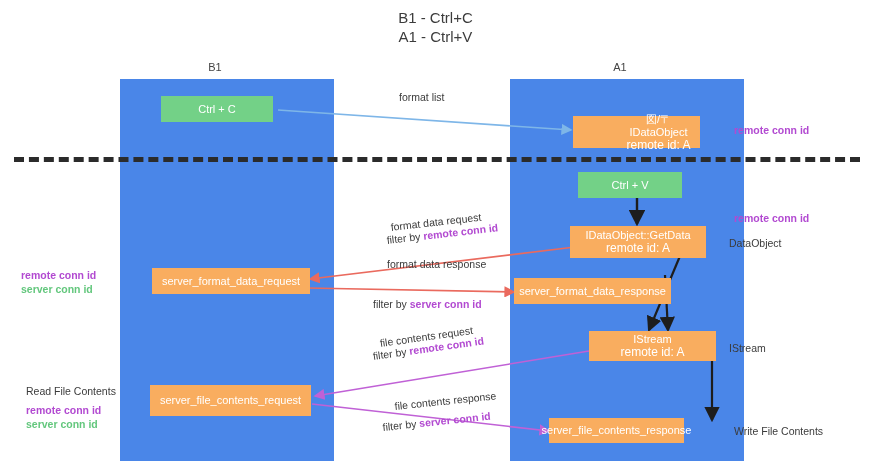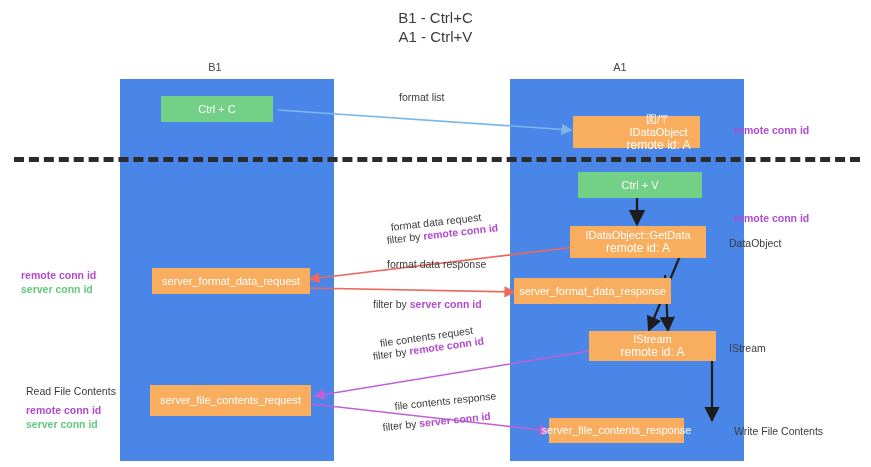--- a/index.html
+++ b/index.html
@@ -147,21 +147,21 @@
 
   <div class="node green" style="left:161px; top:96px; width:112px; height:26px;">
     <div>Ctrl + C</div>
   </div>
 
   <div class="node orange" style="left:573px; top:116px; width:127px; height:32px;padding-left:44px;">
     <div>図/〒IDataObject</div>
     <div class="l2">remote id: A</div>
   </div>
 
-  <div class="node green" style="left:578px; top:172px; width:124px; height:26px;">
+  <div class="node green" style="left:578px; top:172px; width:104px; height:26px;">
     <div>Ctrl + V</div>
   </div>
 
   <div class="node orange" style="left:570px; top:226px; width:136px; height:32px;">
     <div>IDataObject::GetData</div>
     <div class="l2">remote id: A</div>
   </div>
 
   <div class="node orange" style="left:152px; top:268px; width:158px; height:26px;">
     <div>server_format_data_request</div>

